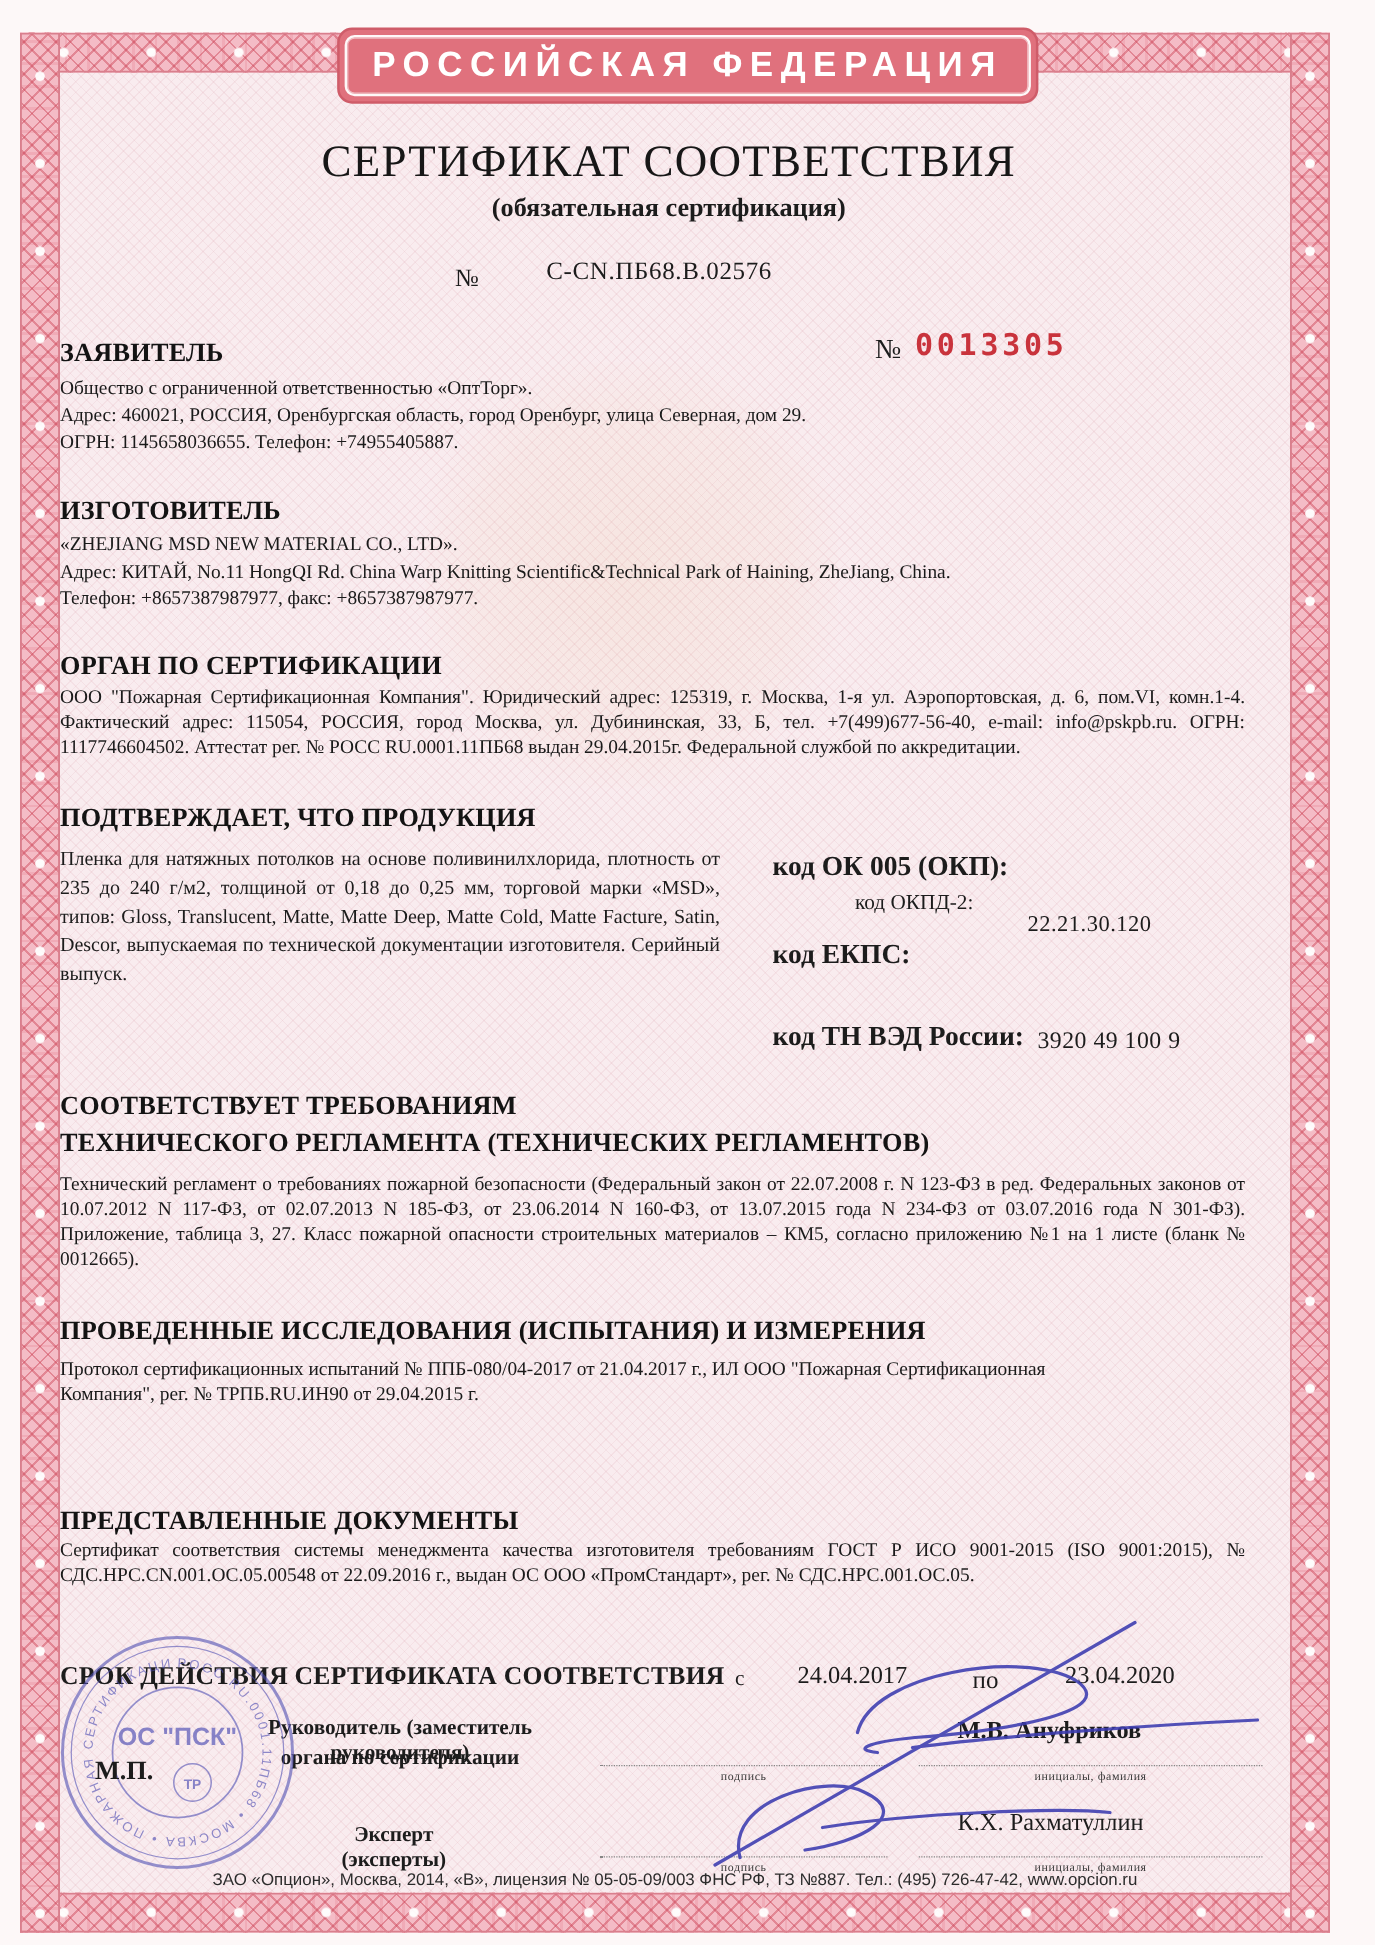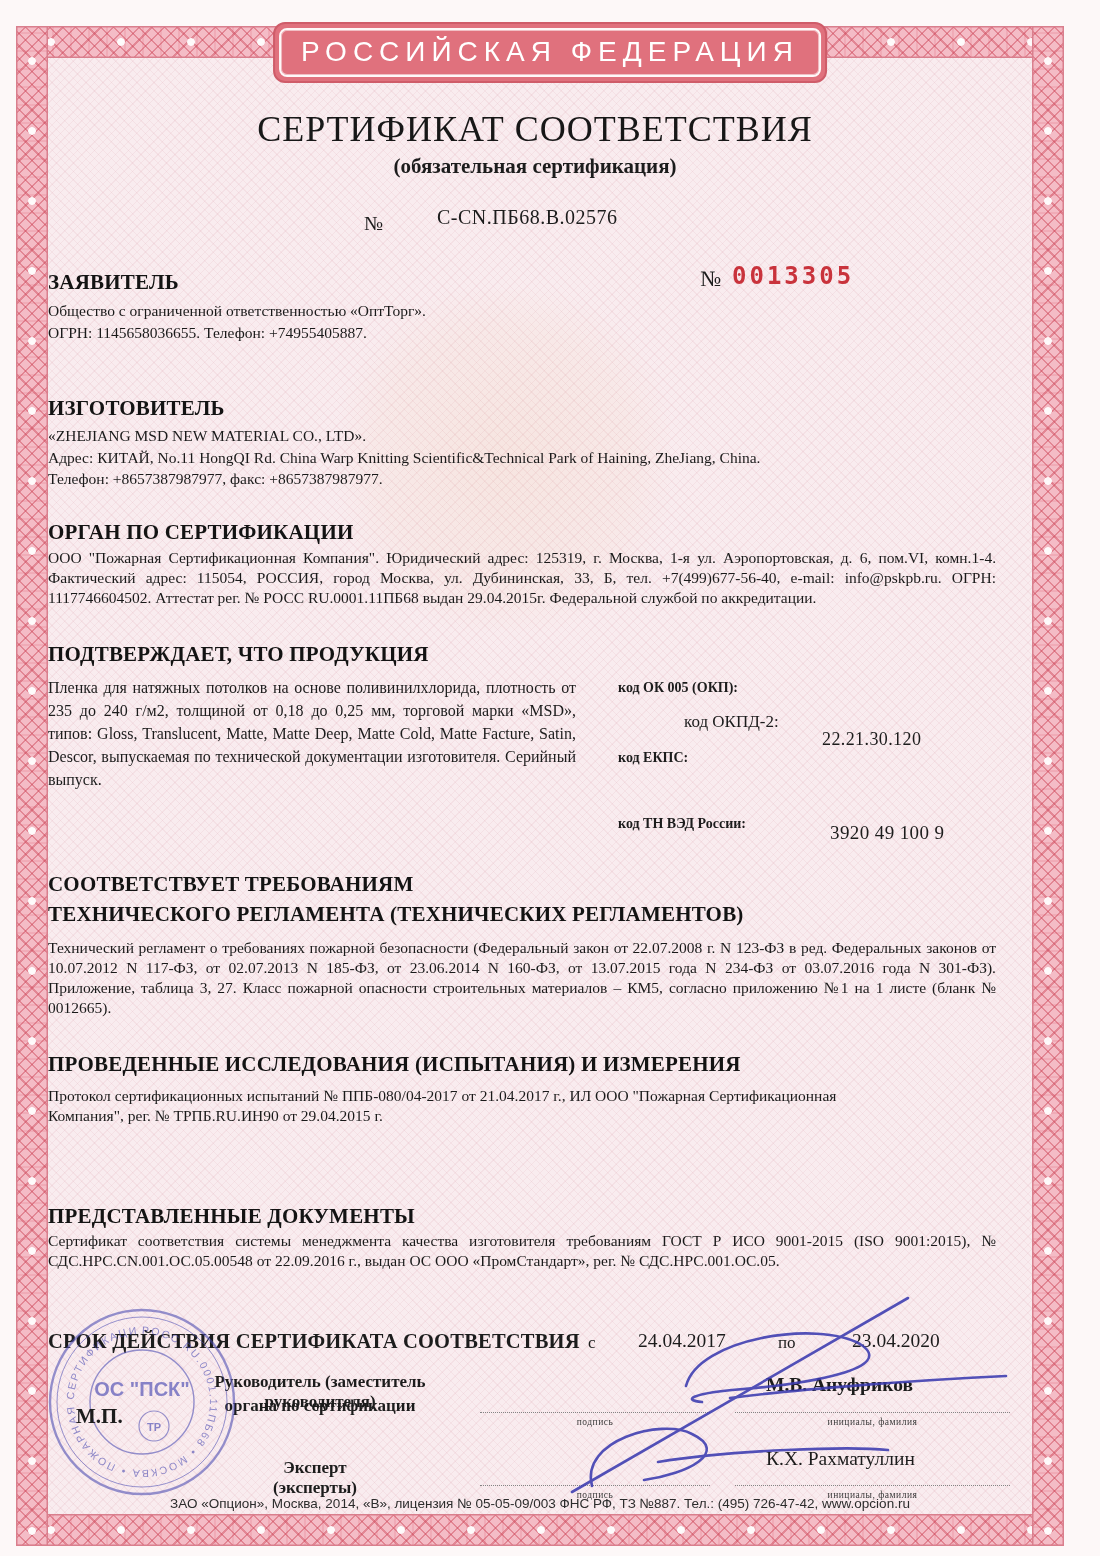--- a/index.html
+++ b/index.html
@@ -46,21 +46,21 @@
   
   .badge{
     position:absolute;z-index:5;left:50%;top:22px;transform:translateX(-50%);
     background:#e0717d;border:2px solid #cf5c69;border-radius:12px;padding:4px;
   }
   .badge-inner{
     border:2.5px solid rgba(255,255,255,.95);border-radius:8px;padding:6px 20px 7px;
     box-shadow:inset 0 0 0 1px rgba(255,255,255,.55);
   }
   .badge-text{
-    font-family:"Liberation Sans", sans-serif;font-weight:400;font-size:28px;
+    font-family:"Liberation Sans", sans-serif;font-weight:700;font-size:28px;
     letter-spacing:6px;color:#ffffff;white-space:nowrap;
   }
   .doc-title{
     position:absolute;z-index:2;left:0;top:108px;width:1070px;text-align:center;
     font-size:36px;letter-spacing:1px;color:#171717;
   }
   .doc-subtitle{
     position:absolute;z-index:2;left:0;top:154px;width:1070px;text-align:center;
     font-size:21px;font-weight:700;
   }
@@ -72,28 +72,28 @@
   .para{position:absolute;z-index:2;font-size:15.5px;line-height:20px;color:#1a1a1a;
     text-align:justify;}
   .blank-no{position:absolute;z-index:2;left:700px;top:266px;font-size:22px;}
   .blank-no-digits{
     position:absolute;z-index:2;left:732px;top:262px;
     font-family:"DejaVu Sans Mono", monospace;font-weight:700;font-size:24px;
     letter-spacing:3px;color:#c9333c;
   }
   .product{position:absolute;z-index:2;left:48px;top:676px;width:528px;
     font-size:16px;line-height:23px;text-align:justify;}
-  .code-label{position:absolute;z-index:2;font-weight:700;font-size:14px;}
+  .code-label{position:absolute;z-index:2;font-weight:700;font-size:22px;}
   .code-sub{position:absolute;z-index:2;font-size:17px;}
   .code-val{position:absolute;z-index:2;font-size:18px;letter-spacing:.4px;}
   
   .validity-h{position:absolute;z-index:2;left:48px;top:1330px;font-weight:700;font-size:20.5px;letter-spacing:.2px;}
   .v-from-l{position:absolute;z-index:2;left:588px;top:1333px;font-size:17px;}
   .v-from{position:absolute;z-index:2;left:638px;top:1330px;font-size:19.5px;}
-  .v-to-l{position:absolute;z-index:2;left:778px;top:1333px;font-size:17px;}
+  .v-to-l{position:absolute;z-index:2;left:778px;top:1333px;font-size:20px;}
   .v-to{position:absolute;z-index:2;left:852px;top:1330px;font-size:19.5px;}
   .role{position:absolute;z-index:2;font-weight:700;font-size:17px;text-align:center;}
   .mp{position:absolute;z-index:4;left:76px;top:1404px;font-weight:700;font-size:21px;}
   .sig-line{position:absolute;z-index:2;border-bottom:1.6px dotted #858585;}
   .caption{position:absolute;z-index:2;font-size:9.5px;letter-spacing:.5px;color:#3a3a3a;text-align:center;}
   .person{position:absolute;z-index:2;font-size:19.5px;}
   
   .stamp{position:absolute;z-index:3;left:36px;top:1296px;filter:blur(.35px);opacity:.72;}
   .sig-art{position:absolute;z-index:4;left:430px;top:1290px;opacity:.88;}
   
@@ -123,20 +123,21 @@
   <div class="doc-title">СЕРТИФИКАТ СООТВЕТСТВИЯ</div>
   <div class="doc-subtitle">(обязательная сертификация)</div>
   <span class="no-sign">№</span>
   <span class="cert-no">С-CN.ПБ68.В.02576</span>
 
   <div class="h" style="left:48px;top:270px;">ЗАЯВИТЕЛЬ</div>
   <span class="blank-no">№</span>
   <span class="blank-no-digits">0013305</span>
   <div class="lines" style="left:48px;top:300px;width:950px;">
     <div>Общество с ограниченной ответственностью «ОптТорг».</div>
+    <div>Адрес: 460021, РОССИЯ, Оренбургская область, город Оренбург, улица Северная, дом 29.</div>
     <div>ОГРН: 1145658036655. Телефон: +74955405887.</div>
   </div>
 
   <div class="h" style="left:48px;top:396px;">ИЗГОТОВИТЕЛЬ</div>
   <div class="lines" style="left:48px;top:425px;width:950px;">
     <div>«ZHEJIANG MSD NEW MATERIAL CO., LTD».</div>
     <div>Адрес: КИТАЙ, No.11 HongQI Rd. China Warp Knitting Scientific&amp;Technical Park of Haining, ZheJiang, China.</div>
     <div>Телефон: +8657387987977, факс: +8657387987977.</div>
   </div>
 

